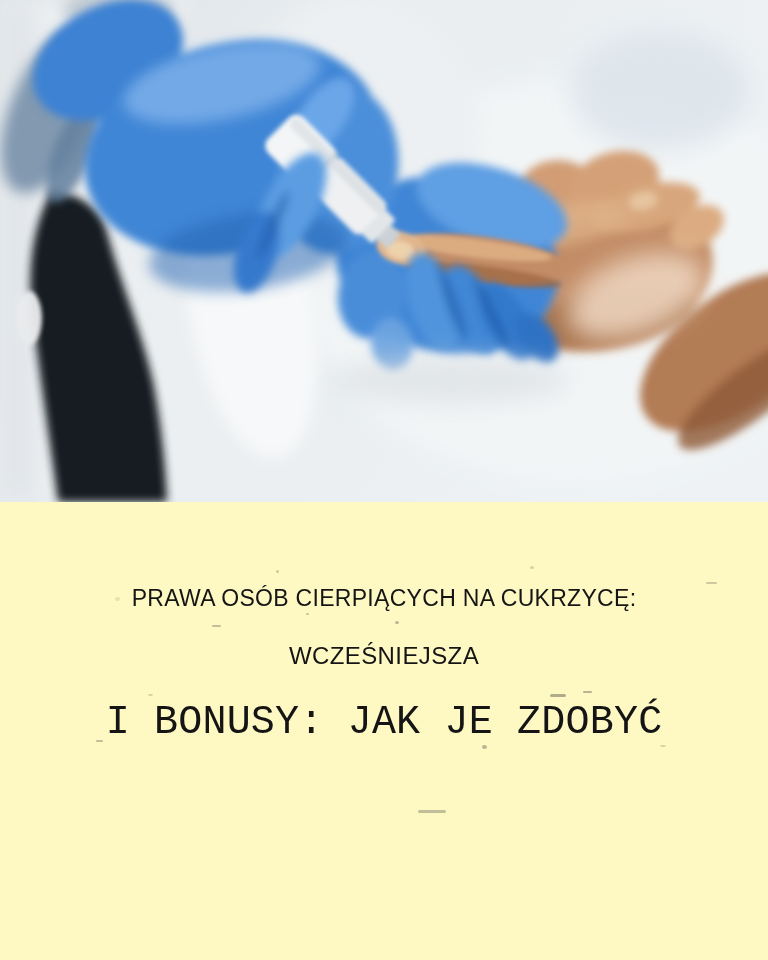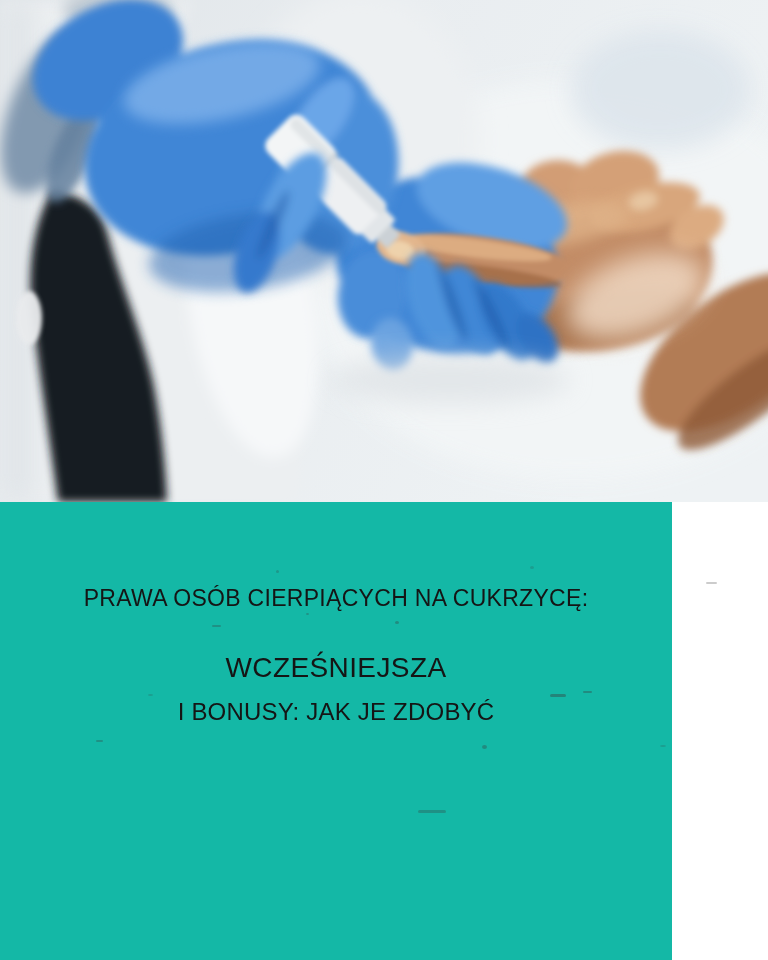--- a/index.html
+++ b/index.html
@@ -3,28 +3,28 @@
 <meta charset="utf-8">
 <style>
   html,body{margin:0;padding:0;background:#fff;}
   .page{
     position:relative;width:768px;height:960px;overflow:hidden;
     background:#ffffff;font-family:"Liberation Sans","DejaVu Sans",sans-serif;
   }
   .photo{position:absolute;left:0;top:0;width:768px;height:502px;overflow:hidden;}
   .photo svg{display:block;width:768px;height:502px;}
   .caption{
-    position:absolute;left:0;top:502px;width:672px;height:458px;
-    background:#14b8a6;color:#151515;text-align:center;
+    position:absolute;left:0;top:502px;width:768px;height:458px;
+    background:#fef9c3;color:#151515;text-align:center;
   }
   .cap-line{white-space:nowrap;line-height:1.05;font-weight:400;}
   .l1{margin-top:84px;font-size:23px;letter-spacing:.3px;}
-  .l2{margin-top:43px;font-size:28px;letter-spacing:.4px;}
+  .l2{margin-top:33px;font-size:24px;letter-spacing:.4px;}
   .l3{margin-top:37px;font-size:27px;letter-spacing:.2px;}
-  .l4{margin-top:16px;font-size:24px;letter-spacing:.2px;}
+  .l4{margin-top:34px;font-size:40px;letter-spacing:.2px;font-family:Liberation Mono, monospace;}
   
   .noise i{position:absolute;display:block;background:#3a3a3a;border-radius:50%;filter:blur(.6px);}
 </style>
 </head>
 <body>
 
 <div class="page">
 
   <div class="photo">
     <svg viewBox="0 0 768 502" xmlns="http://www.w3.org/2000/svg">

